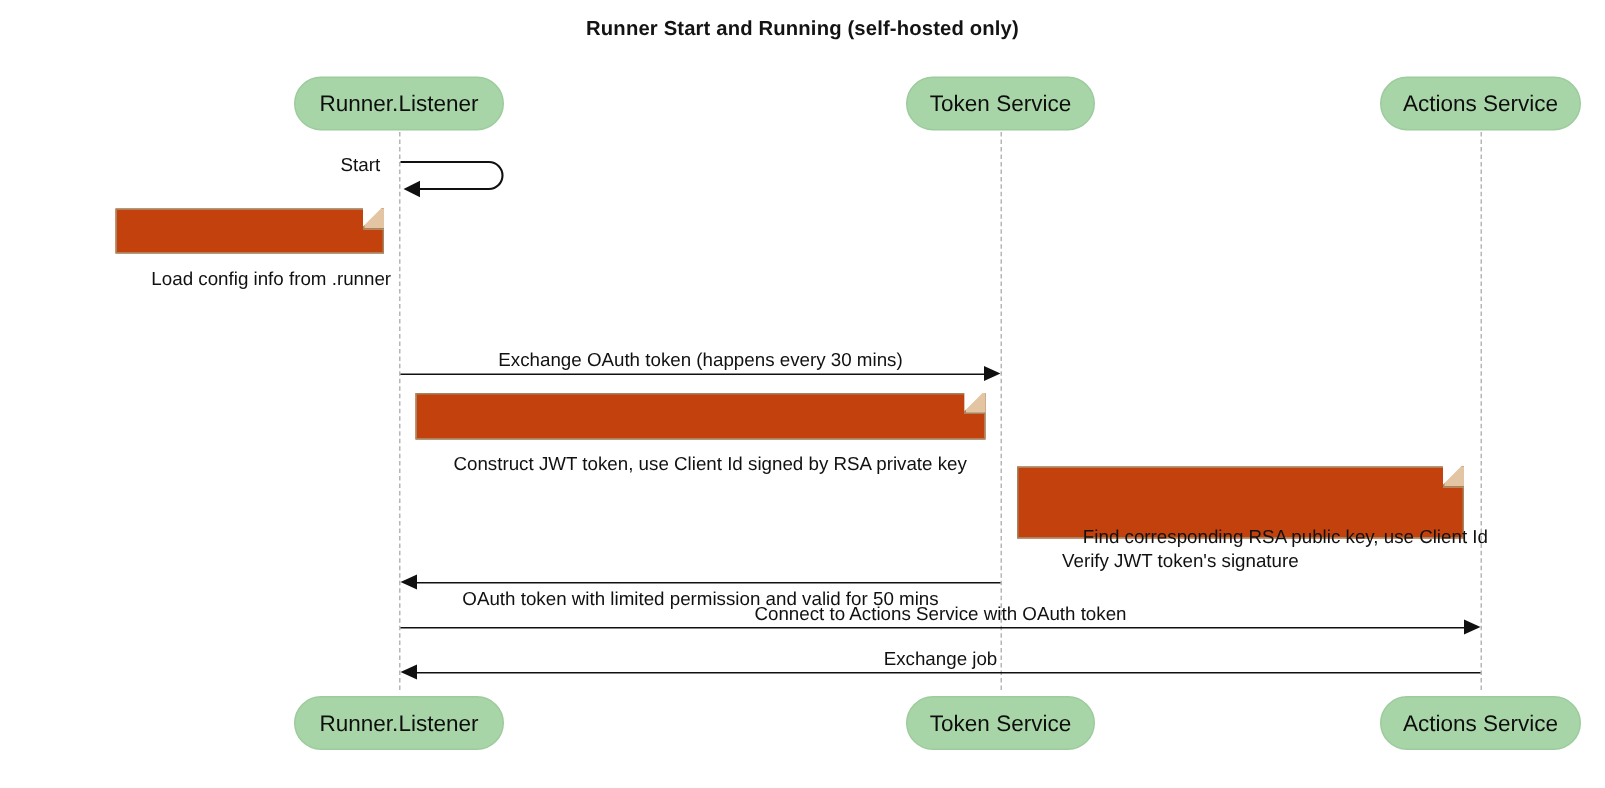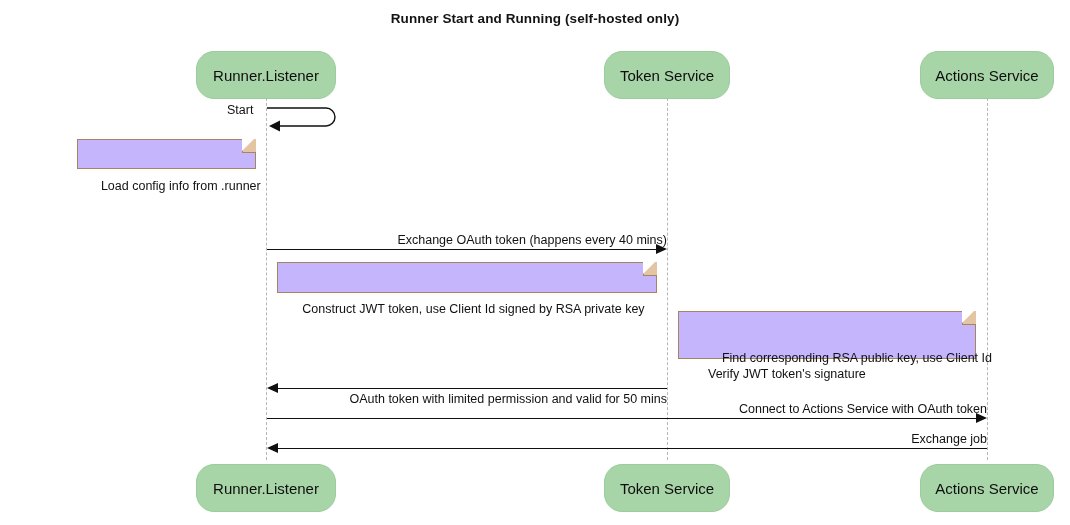--- a/index.html
+++ b/index.html
@@ -38,37 +38,37 @@
     position: absolute;
     width: 0;
     border-left: 1px dashed #b6b6b6;
     top: 88px;
     height: 372px;
   }
 
   
   .actor-box {
     position: absolute;
-    height: 48px;
+    height: 36px;
     border-radius: 18px;
     background: #a8d5a8;
     border: 1px solid #9ccb9c;
     box-sizing: border-box;
     display: flex;
     align-items: center;
     justify-content: center;
     font-size: 15px;
     color: #0e0e0e;
     white-space: nowrap;
   }
 
   
   .note {
     position: absolute;
-    background: #c4b5fd;
+    background: #c2410c;
     border: 1px solid #a4855f;
     box-sizing: border-box;
     font-size: 12.5px;
     color: #111111;
     padding: 6px 10px 6px 9px;
     line-height: 16px;
     white-space: pre;
   }
   .note .fold {
     position: absolute;
@@ -95,21 +95,21 @@
   .msg-line {
     position: absolute;
     height: 0;
     border-top: 1.4px solid #101010;
   }
   .msg-label {
     position: absolute;
     font-size: 12.5px;
     color: #111111;
     white-space: nowrap;
-    text-align: right;
+    text-align: center;
   }
   .arrowhead {
     position: absolute;
     width: 0;
     height: 0;
   }
   .arrowhead.right {
     border-top: 5.5px solid transparent;
     border-bottom: 5.5px solid transparent;
     border-left: 11px solid #101010;
@@ -152,21 +152,21 @@
       <polygon points="14,18.5 14,29.5 3,24" fill="#101010"></polygon>
     </svg>
   </div>
 
   <div class="note" style="left:77px; top:139px; width:179px; height:30px;">
     <span class="fold"></span>
     <span>Load config info from .runner</span>
   </div>
 
 
-  <div class="msg-label" style="left:267px; top:233px; width:400px;">Exchange OAuth token (happens every 40 mins)</div>
+  <div class="msg-label" style="left:267px; top:233px; width:400px;">Exchange OAuth token (happens every 30 mins)</div>
   <div class="msg-line" style="left:267px; top:249px; width:389px;"></div>
   <div class="arrowhead right" style="left:656px; top:243.5px;"></div>
 
   <div class="note" style="left:277px; top:262px; width:380px; height:31px;text-align:center;">
     <span class="fold"></span>
     <span>Construct JWT token, use Client Id signed by RSA private key</span>
   </div>
 
   <div class="note" style="left:678px; top:311px; width:298px; height:48px;padding-left:29px;">
     <span class="fold"></span>

